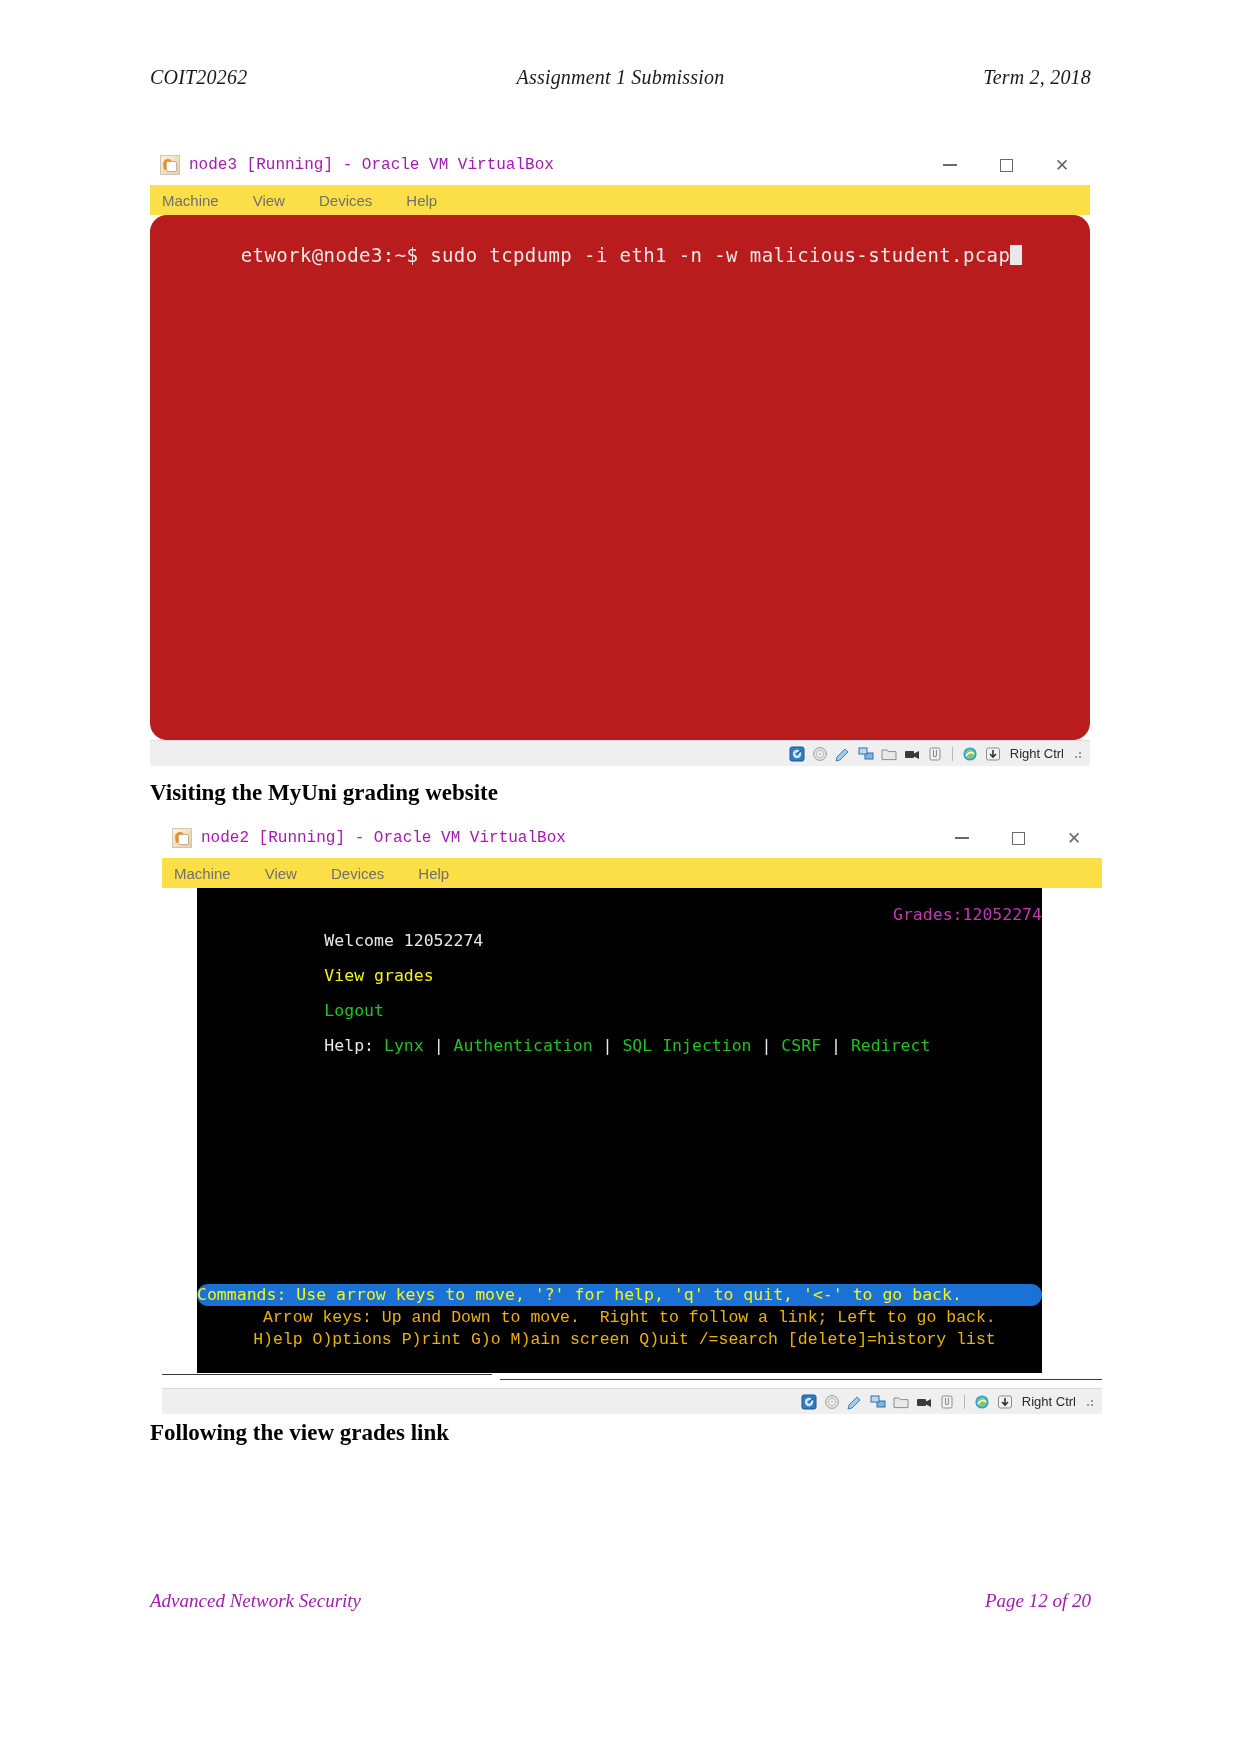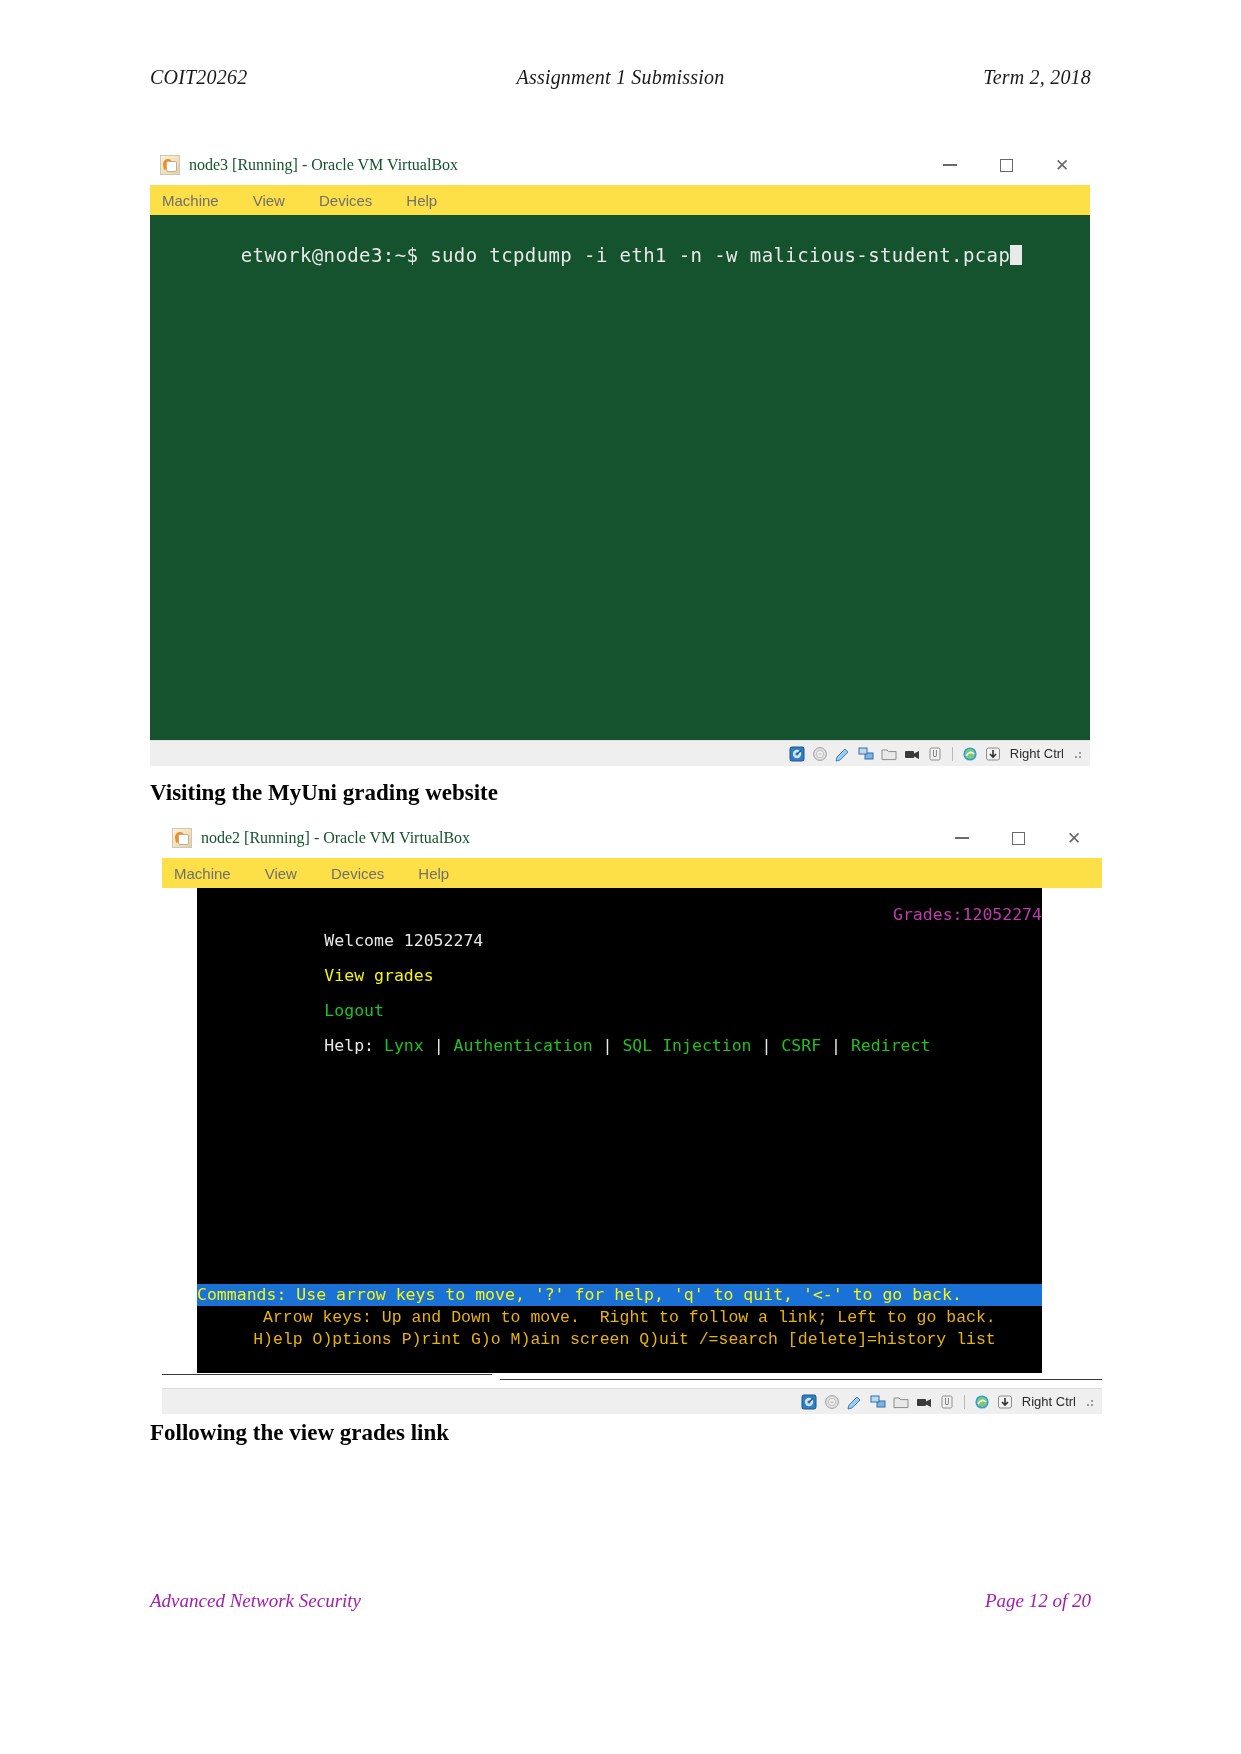--- a/index.html
+++ b/index.html
@@ -87,23 +87,23 @@
   }
   .vbox-icon::after {
     content:"";
     position:absolute; right:2px; bottom:2px;
     width:9px; height:9px;
     background:#ffffff;
     border:1.5px solid #b8b0a4;
     border-radius:2px;
   }
   .vbox-title {
-    font-family: Liberation Serif, serif;
+    font-family: Liberation Mono, monospace;
     font-size: 16px;
-    color: #14532d;
+    color: #a21caf;
     white-space: nowrap;
   }
   .winbtns {
     margin-left: auto;
     display: flex;
     align-items: center;
     gap: 0;
   }
   .winbtn {
     width: 56px; height: 36px;
@@ -122,23 +122,24 @@
     align-items: center;
     gap: 34px;
     padding-left: 12px;
     background: #fde047;
     font-family: "Liberation Sans", sans-serif;
     font-size: 15px;
     color: #6f6f6f;
   }
 
   .vbox-screen {
-    background: #14532d;
+    background: #b91c1c;
     position: relative;
     overflow: hidden;
+    border-radius: 17px;
   }
 
   
   .term {
     font-family: "DejaVu Sans Mono", monospace;
     color: #e9e9e9;
     white-space: pre;
   }
   .cursor-block {
     display: inline-block;
@@ -361,21 +362,21 @@
         </div>
 
         <div class="lynx-line" style="position:absolute; left:28px; top:98px;">
           <span class="c-green">Logout</span>
         </div>
 
         <div class="lynx-line" style="position:absolute; left:28px; top:133px;">
           <span class="c-white">Help:</span><span class="c-white"> </span><span class="c-green">Lynx</span><span class="c-white"> </span><span class="c-white">|</span><span class="c-white"> </span><span class="c-green">Authentication</span><span class="c-white"> </span><span class="c-white">|</span><span class="c-white"> </span><span class="c-green">SQL Injection</span><span class="c-white"> </span><span class="c-white">|</span><span class="c-white"> </span><span class="c-green">CSRF</span><span class="c-white"> </span><span class="c-white">|</span><span class="c-white"> </span><span class="c-green">Redirect</span>
         </div>
 
-        <div class="lynx-statusbar" style="position:absolute; left:0; right:0; top:396px; height:22px; line-height:22px; font-size:16.5px;">Commands: Use arrow keys to move, '?' for help, 'q' to quit, '&lt;-' to go back.</div>
+        <div class="lynx-statusbar" style="position:absolute; left:0; right:0; top:396px; height:22px; line-height:22px; font-size:16.5px;border-radius:11px;">Commands: Use arrow keys to move, '?' for help, 'q' to quit, '&lt;-' to go back.</div>
 
         <div class="lynx-help" style="position:absolute; left:0; right:0; top:419px; font-size:16.5px; line-height:22px;">  Arrow keys: Up and Down to move.  Right to follow a link; Left to go back.</div>
 
         <div class="lynx-help" style="position:absolute; left:0; right:0; top:441px; font-size:16.5px; line-height:22px;"> H)elp O)ptions P)rint G)o M)ain screen Q)uit /=search [delete]=history list</div>
       </div>
 
       <div style="position:absolute; left:0; top:0; width:35px; height:485px; background:#ffffff;"></div>
       <div style="position:absolute; left:880px; top:0; right:0; height:485px; background:#ffffff;"></div>
 
       <div class="hline" style="left:0px; top:486px; width:330px;"></div>

